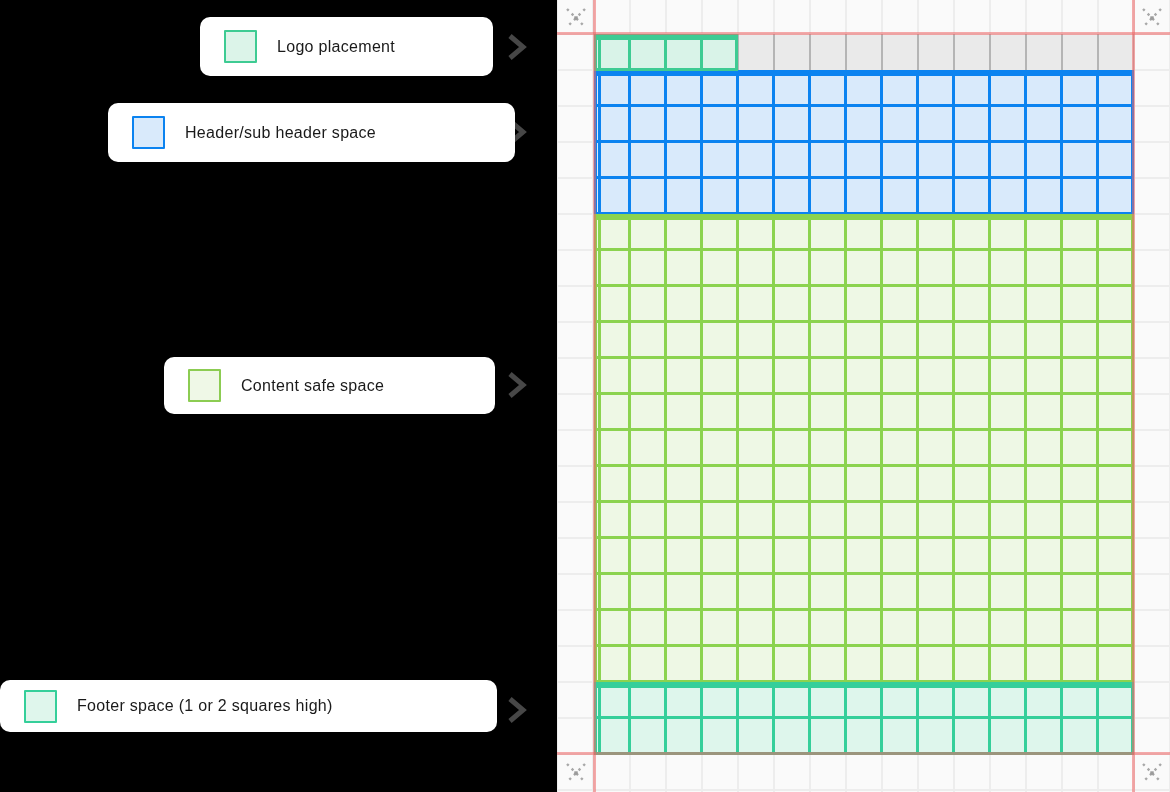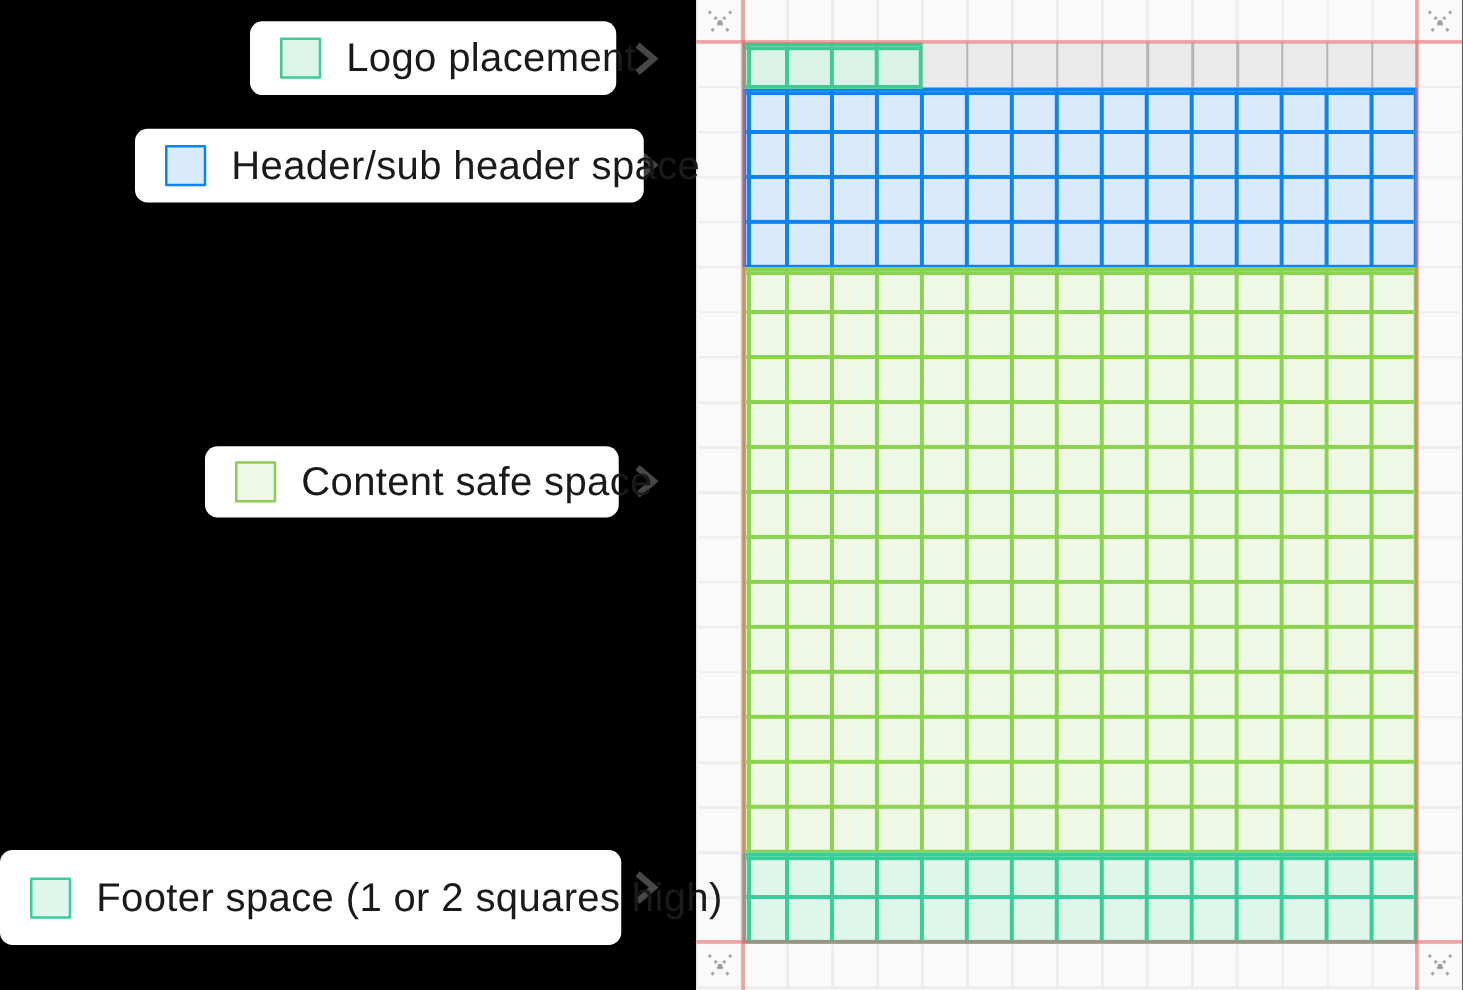--- a/index.html
+++ b/index.html
@@ -40,28 +40,28 @@
   .c-tl{left:6px;top:5px;} .c-tr{left:582px;top:5px;}
   .c-bl{left:6px;top:760px;} .c-br{left:582px;top:760px;}
 
   
   .pill{position:absolute;box-sizing:border-box;background:#fff;border-radius:10px;
     box-shadow:0 1px 4px rgba(0,0,0,0.25);display:flex;align-items:center;
     padding-left:24px;gap:20px;z-index:4;}
   .p1{left:200px;top:17px;width:293px;height:59px;}
   .p2{left:88px;top:103px;width:407px;height:59px;margin-left:20px;}
   .p3{left:164px;top:357px;width:331px;height:57px;align-items:center;}
-  .p4{left:0;top:680px;width:497px;height:76px;}
+  .p4{left:0;top:680px;width:497px;height:52px;}
   .swatch{width:33px;height:33px;box-sizing:border-box;border-width:2px;border-style:solid;
     border-radius:1px;flex:0 0 auto;}
   .sw-logo  {border-color:#3ecb93;background:#dcf4e9;}
   .sw-header{border-color:#0b83f0;background:#d9eafb;}
   .sw-content{border-color:#8ccc52;background:#eff8e7;}
   .sw-footer{border-color:#35cf9a;background:#dff6ec;}
-  .pill-label{font-size:32px;color:#1a1a1a;letter-spacing:0.3px;white-space:nowrap;}
+  .pill-label{font-size:16px;color:#1a1a1a;letter-spacing:0.3px;white-space:nowrap;}
 
   .chev{position:absolute;left:504px;width:24px;height:30px;}
   .ch1{top:32px;} .ch2{top:117px;} .ch3{top:370px;} .ch4{top:695px;}
 </style>
 </head>
 <body>
 
 <div class="stage">
 
   <div class="pill p1">

